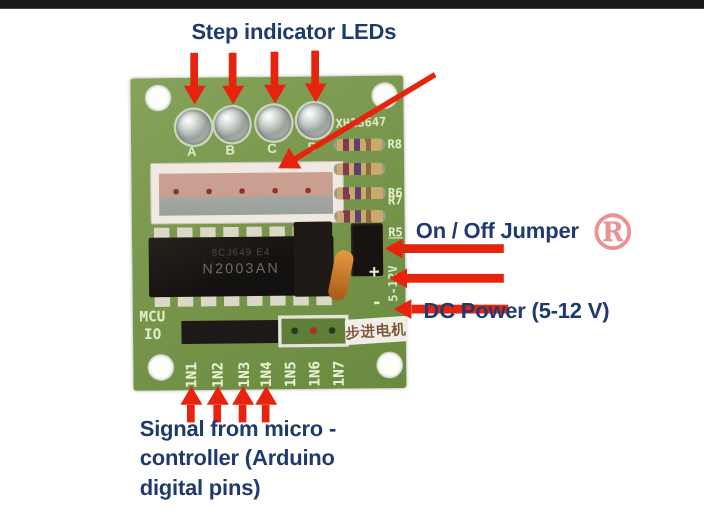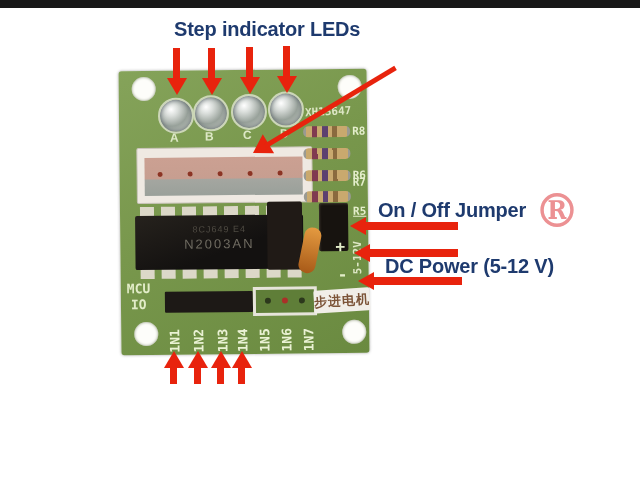--- a/index.html
+++ b/index.html
@@ -10,21 +10,21 @@
   .topbar { position:absolute; left:0; top:0; width:640px; height:8px; background:#181818; z-index:8; }
 
   
   .lbl {
     position:absolute; color:#1e3a6e; font-weight:bold; font-size:20px;
     line-height:27px; white-space:pre-line; z-index:7; letter-spacing:-0.2px;
   }
   #lbl-step    { left:134px; top:16px;margin-left:40px;  }
   #lbl-stepper { left:383px; top:36px;  }
   #lbl-onoff   { left:378px; top:197px; }
-  #lbl-dc      { left:385px; top:253px; }
+  #lbl-dc      { left:385px; top:270px; }
   #lbl-signal  { left:127px; top:377px; }
 
   
   .wm {
     position:absolute; left:96px; top:94px; z-index:5;
     font-family:"DejaVu Serif", serif; font-style:italic; font-weight:bold;
     font-size:238px; line-height:240px; letter-spacing:2px;
     color:#d4575c; mix-blend-mode:multiply; opacity:0.88;
   }
   .wm-reg {
@@ -198,20 +198,23 @@
     <div id="orange-comp"></div>
 
     <div class="silk" id="silk-plus">+</div>
     <div class="silk" id="silk-minus">-</div>
     <div class="silk" id="silk-volt">5-12V</div>
   </div>
 
   <div class="lbl" id="lbl-step">Step indicator LEDs</div>
   <div class="lbl" id="lbl-onoff">On / Off Jumper</div>
   <div class="lbl" id="lbl-dc">DC Power (5-12 V)</div>
+  <div class="lbl" id="lbl-signal">Signal from micro -
+controller (Arduino
+digital pins)</div>
 
   <div class="shaft-v" style="left:173px; top:48px; height:31px;"></div>
   <div class="head-down" style="left:167px; top:78px;"></div>
   <div class="shaft-v" style="left:208px; top:48px; height:31px;"></div>
   <div class="head-down" style="left:202px; top:78px;"></div>
   <div class="shaft-v" style="left:246px; top:47px; height:31px;"></div>
   <div class="head-down" style="left:240px; top:77px;"></div>
   <div class="shaft-v" style="left:283px; top:46px; height:31px;"></div>
   <div class="head-down" style="left:277px; top:76px;"></div>
 

